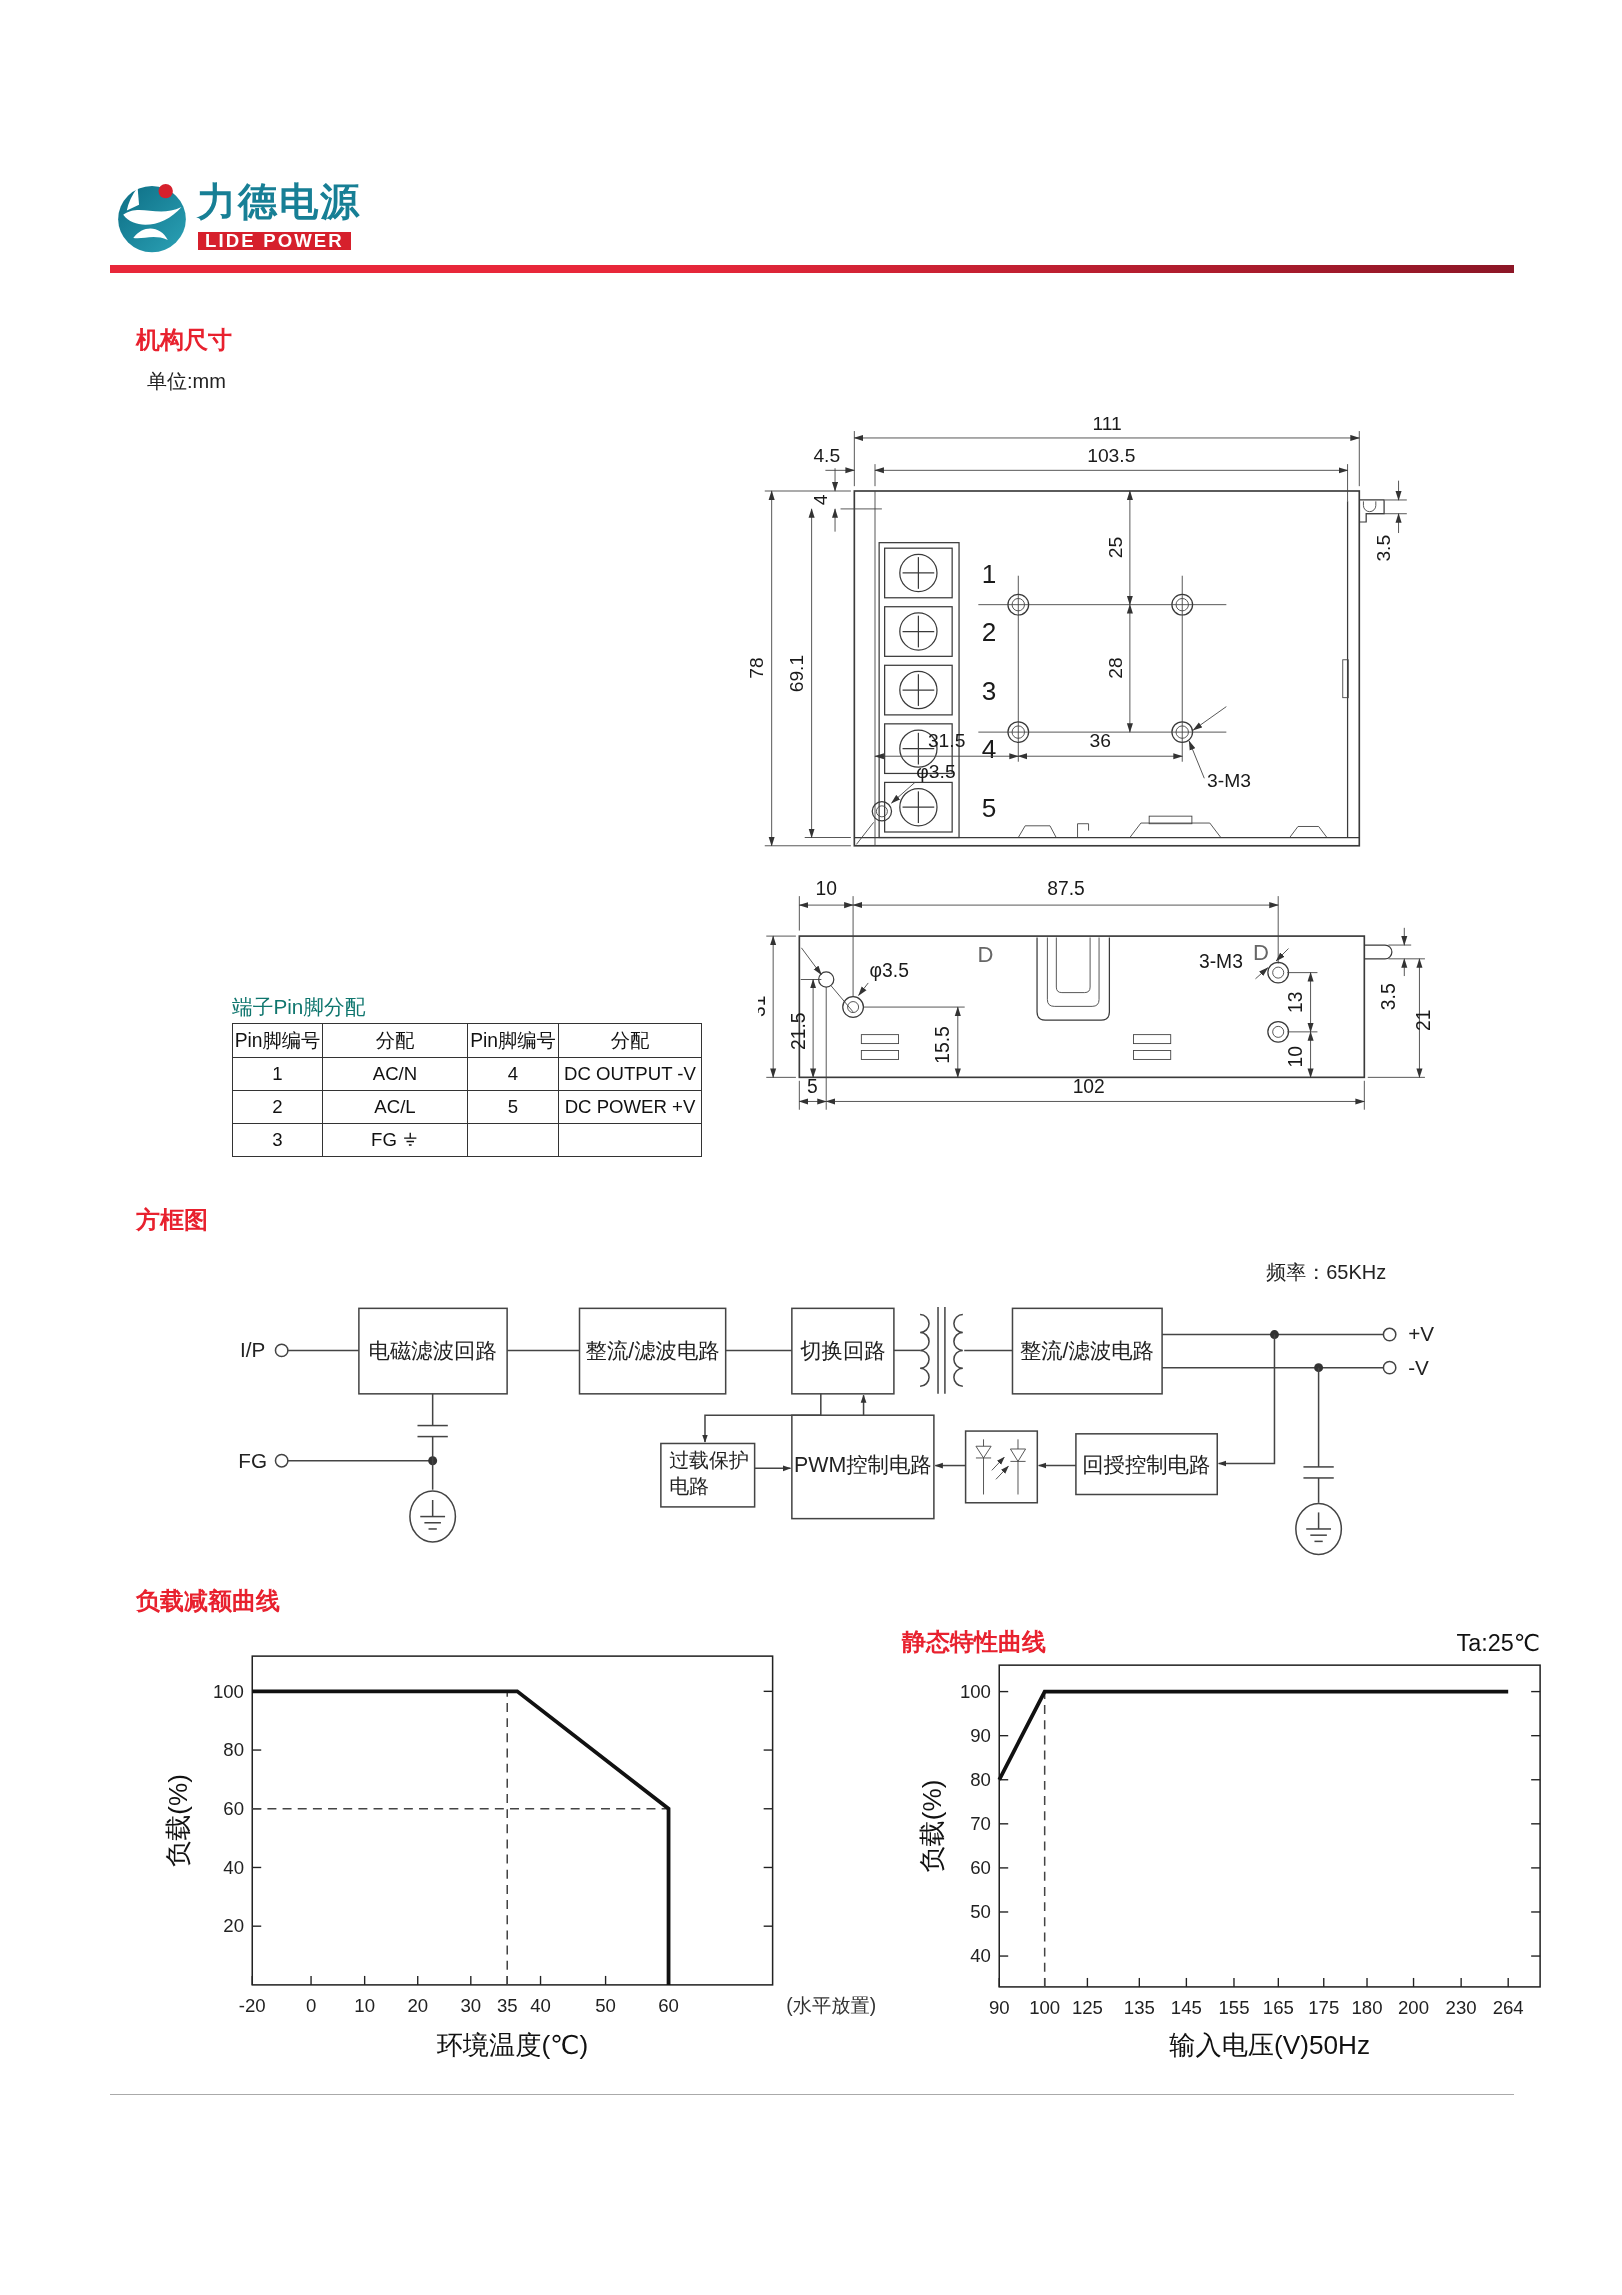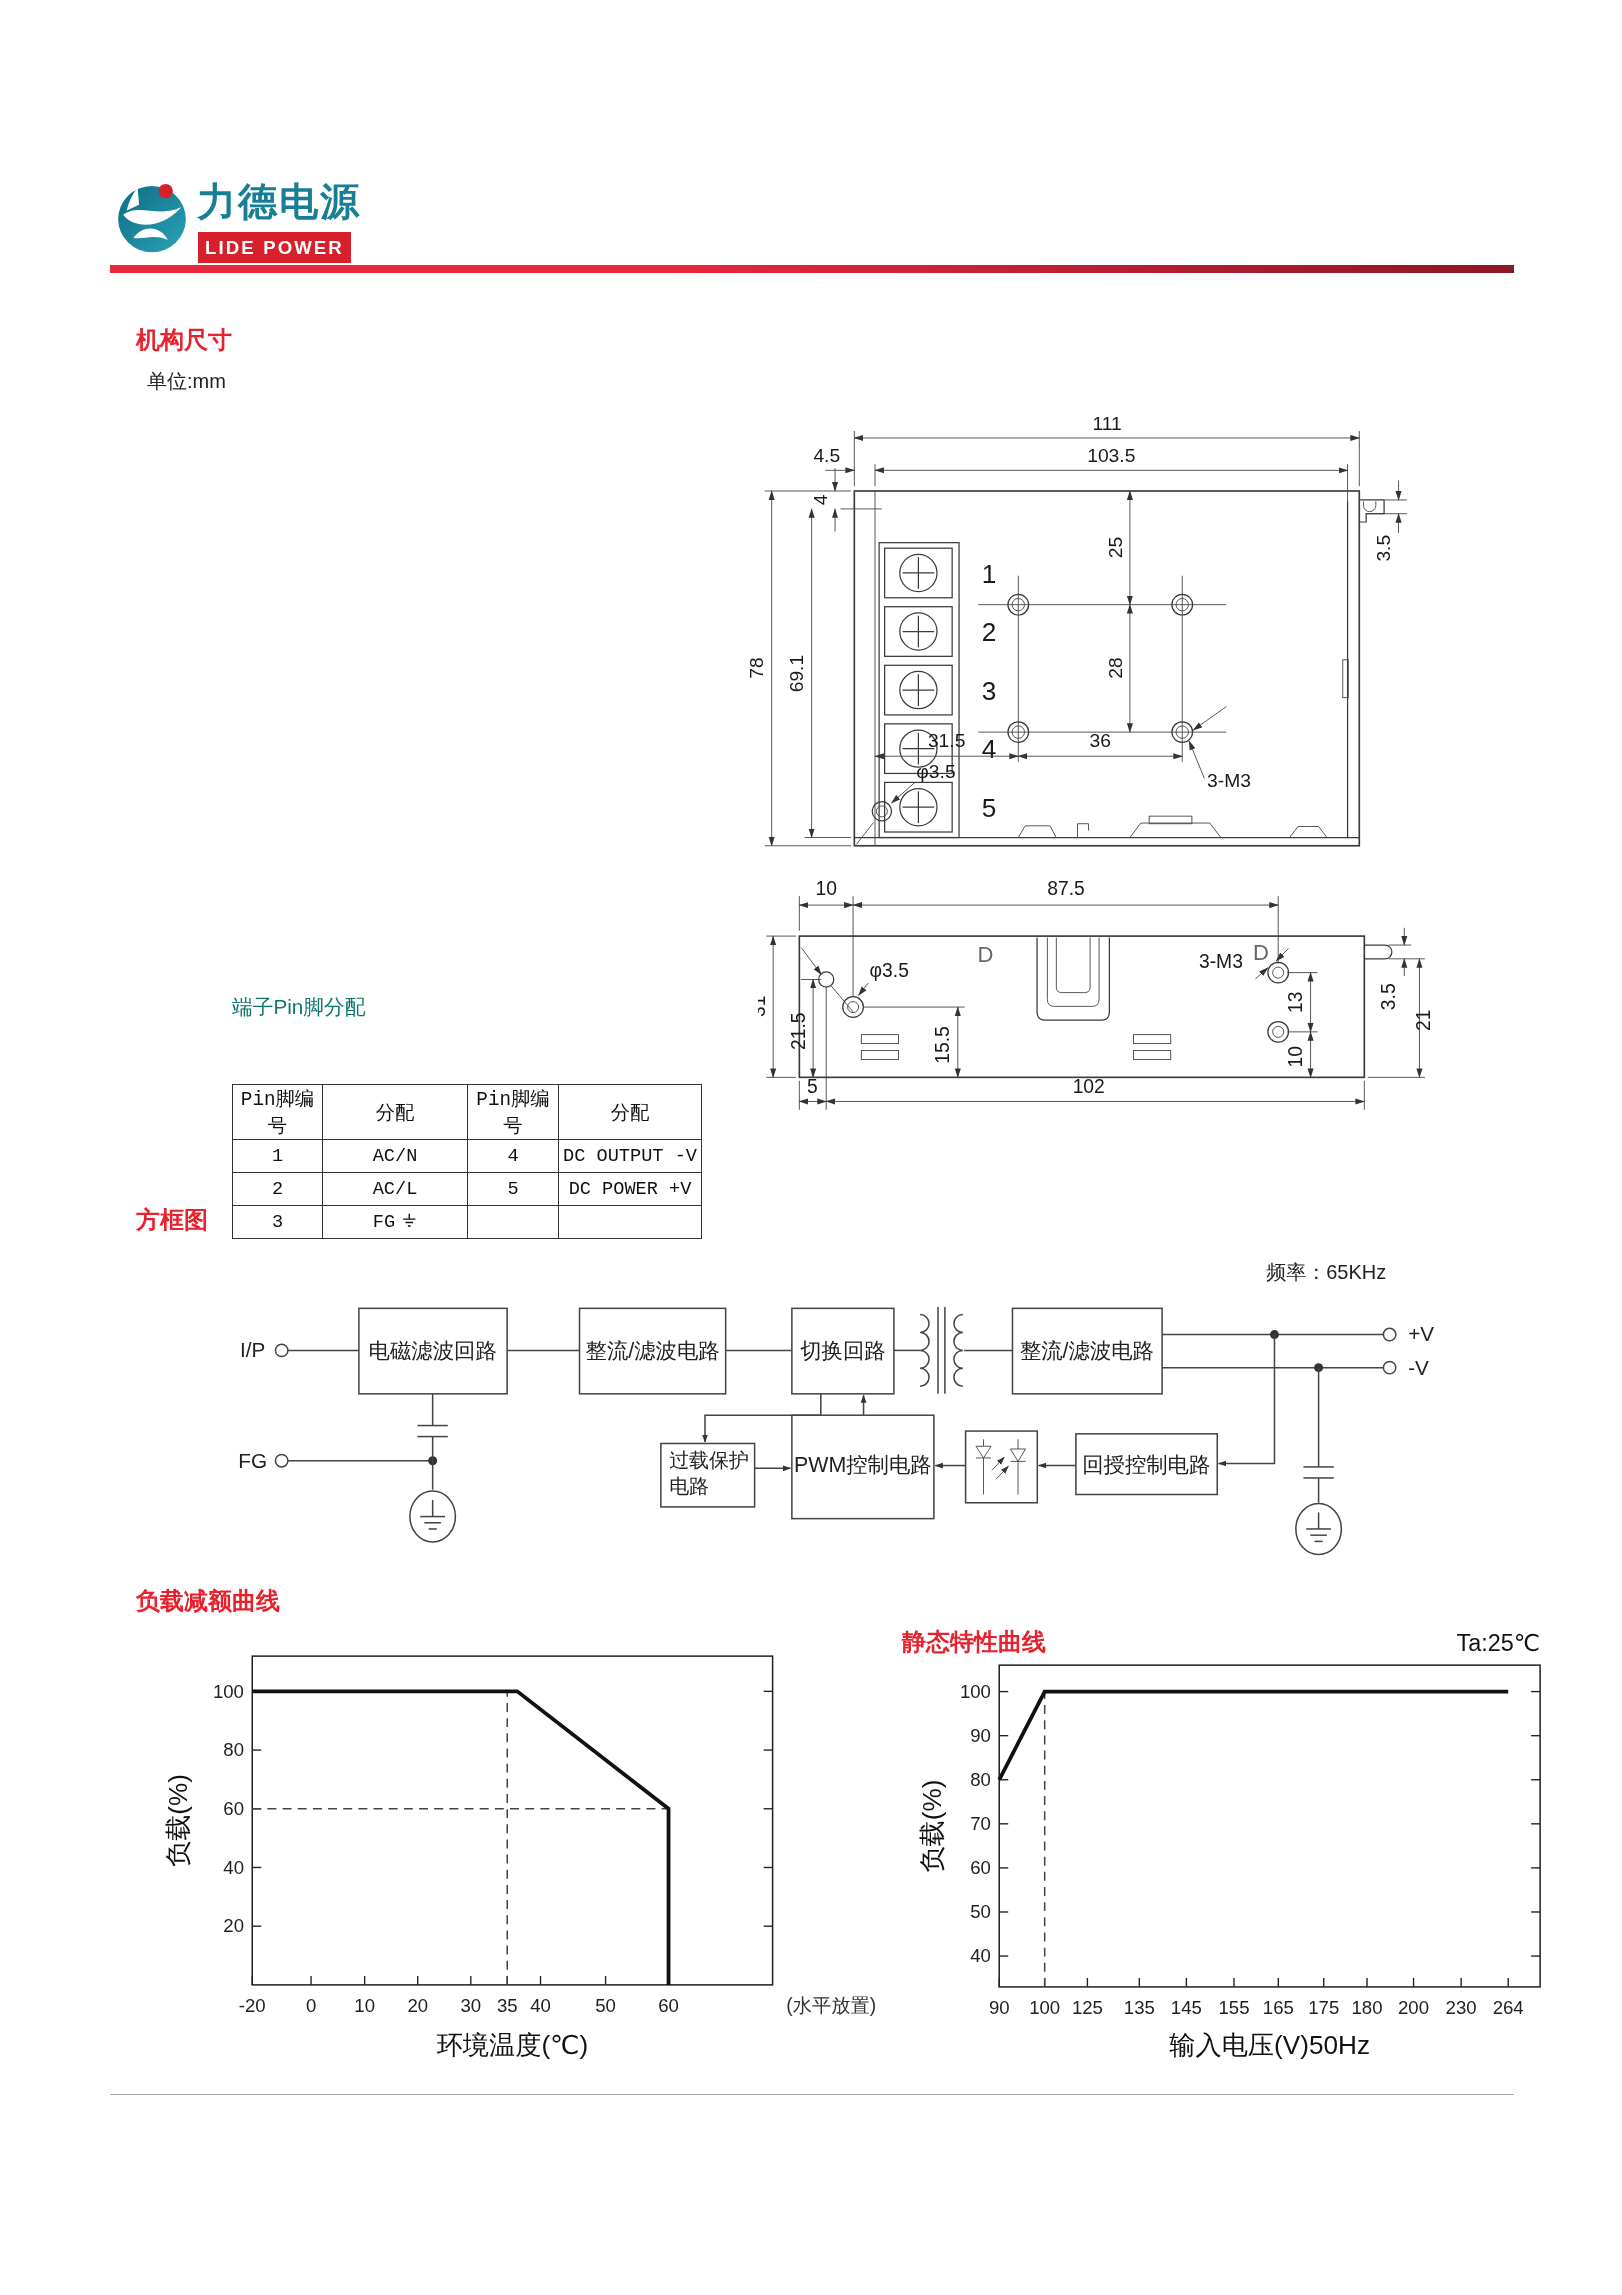--- a/index.html
+++ b/index.html
@@ -56,21 +56,21 @@
           <stop offset="1" stop-color="#2ba2b6"></stop>
       </linearGradient>
     </defs>
     <ellipse cx="50" cy="53" rx="47" ry="46" fill="url(#lg-teal)"></ellipse>
     <path d="M10,47 C32,30 58,52 91,36 C68,63 28,70 10,47 Z" fill="#ffffff"></path>
     <path d="M24,79 C38,60 62,62 72,82 C52,73 36,82 24,79 Z" fill="#ffffff"></path>
     <path d="M30,9 C22,20 17,30 15,41 L32,33 Z" fill="#ffffff"></path>
     <circle cx="69" cy="14" r="10" fill="#d6202c"></circle>
   </svg>
   <div class="abs logo-cn" style="left:197px;top:175px;">力德电源</div>
-  <div class="abs logo-box" style="left:198px;top:232px;width:153px;height:31px;">LIDE POWER</div>
+  <div class="abs logo-box" style="left:198px;top:232px;width:153px;height:18px;">LIDE POWER</div>
 
   <div class="abs red-rule" style="left:110px;top:265px;width:1404px;"></div>
 
   <div class="abs sec-title" style="left:136px;top:324px;">机构尺寸</div>
   <div class="abs unit" style="left:147px;top:368px;">单位:mm</div>
 
   <svg class="abs" style="left:744px;top:398px;" width="696" height="465" viewBox="0 0 1010 675">
     <defs>
       <marker id="tv-a" viewBox="0 0 14 10" refX="13" refY="5" markerWidth="14" markerHeight="10" orient="auto-start-reverse" markerUnits="userSpaceOnUse">
         <path d="M14,5 L0,0.6 L0,9.4 Z" fill="#333"></path>
@@ -274,21 +274,21 @@
     <line class="thin" x1="60" y1="300" x2="60" y2="342"></line>
     <line class="thin" x1="99" y1="164" x2="99" y2="342"></line>
     <line class="thin" x1="880" y1="300" x2="880" y2="342"></line>
     <line class="thin" x1="60" y1="330" x2="99" y2="330" marker-start="url(#sv-a)" marker-end="url(#sv-a)"></line>
     <text class="dimt" x="79" y="318" text-anchor="middle">5</text>
     <line class="thin" x1="99" y1="330" x2="880" y2="330" marker-start="url(#sv-a)" marker-end="url(#sv-a)"></line>
     <text class="dimt" x="480" y="318" text-anchor="middle">102</text>
   </svg>
 
   <div class="abs pin-title" style="left:232px;top:993px;">端子Pin脚分配</div>
-  <table class="pin abs" style="left:232px;top:1084px;width:468px;font-family:Liberation Mono, monospace;">
+  <table class="pin abs" style="left:232px;top:1023px;width:468px;">
     <colgroup>
         <col style="width:90px">
         <col style="width:145px">
         <col style="width:91px">
         <col style="width:143px">
       </colgroup>
     <tbody>
         <tr>
       <th>Pin脚编号</th>
       <th>分配</th>

